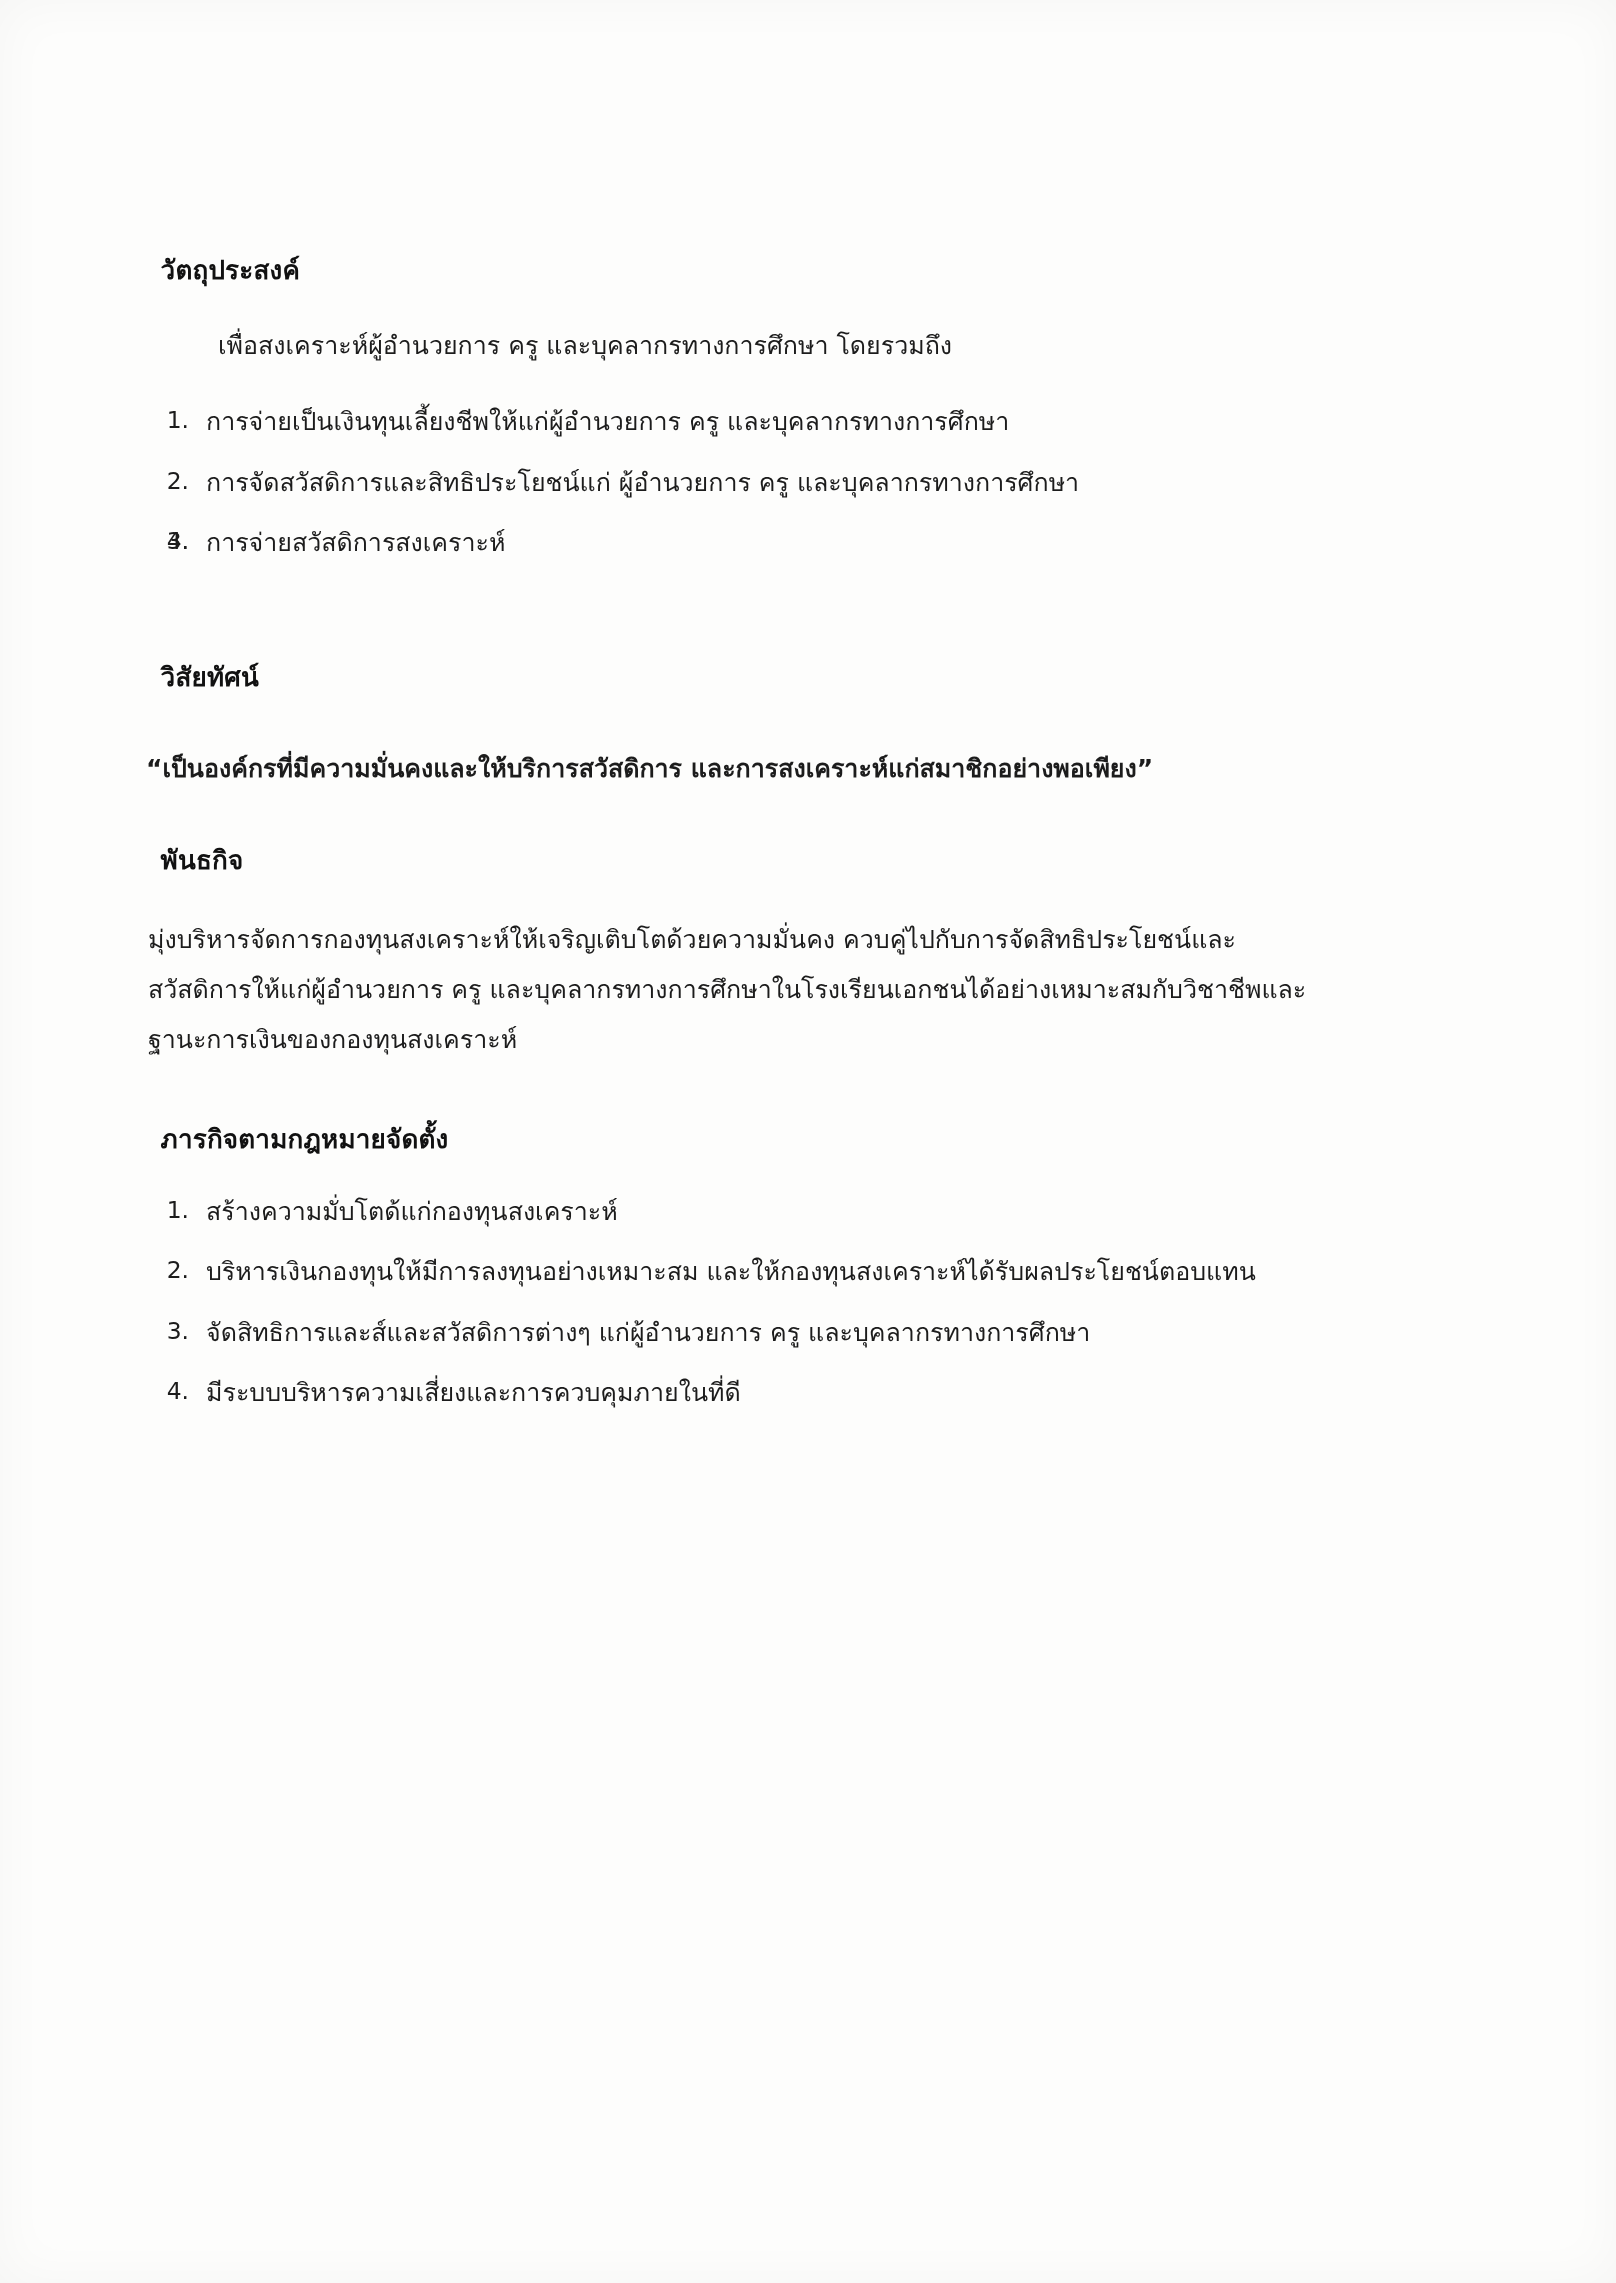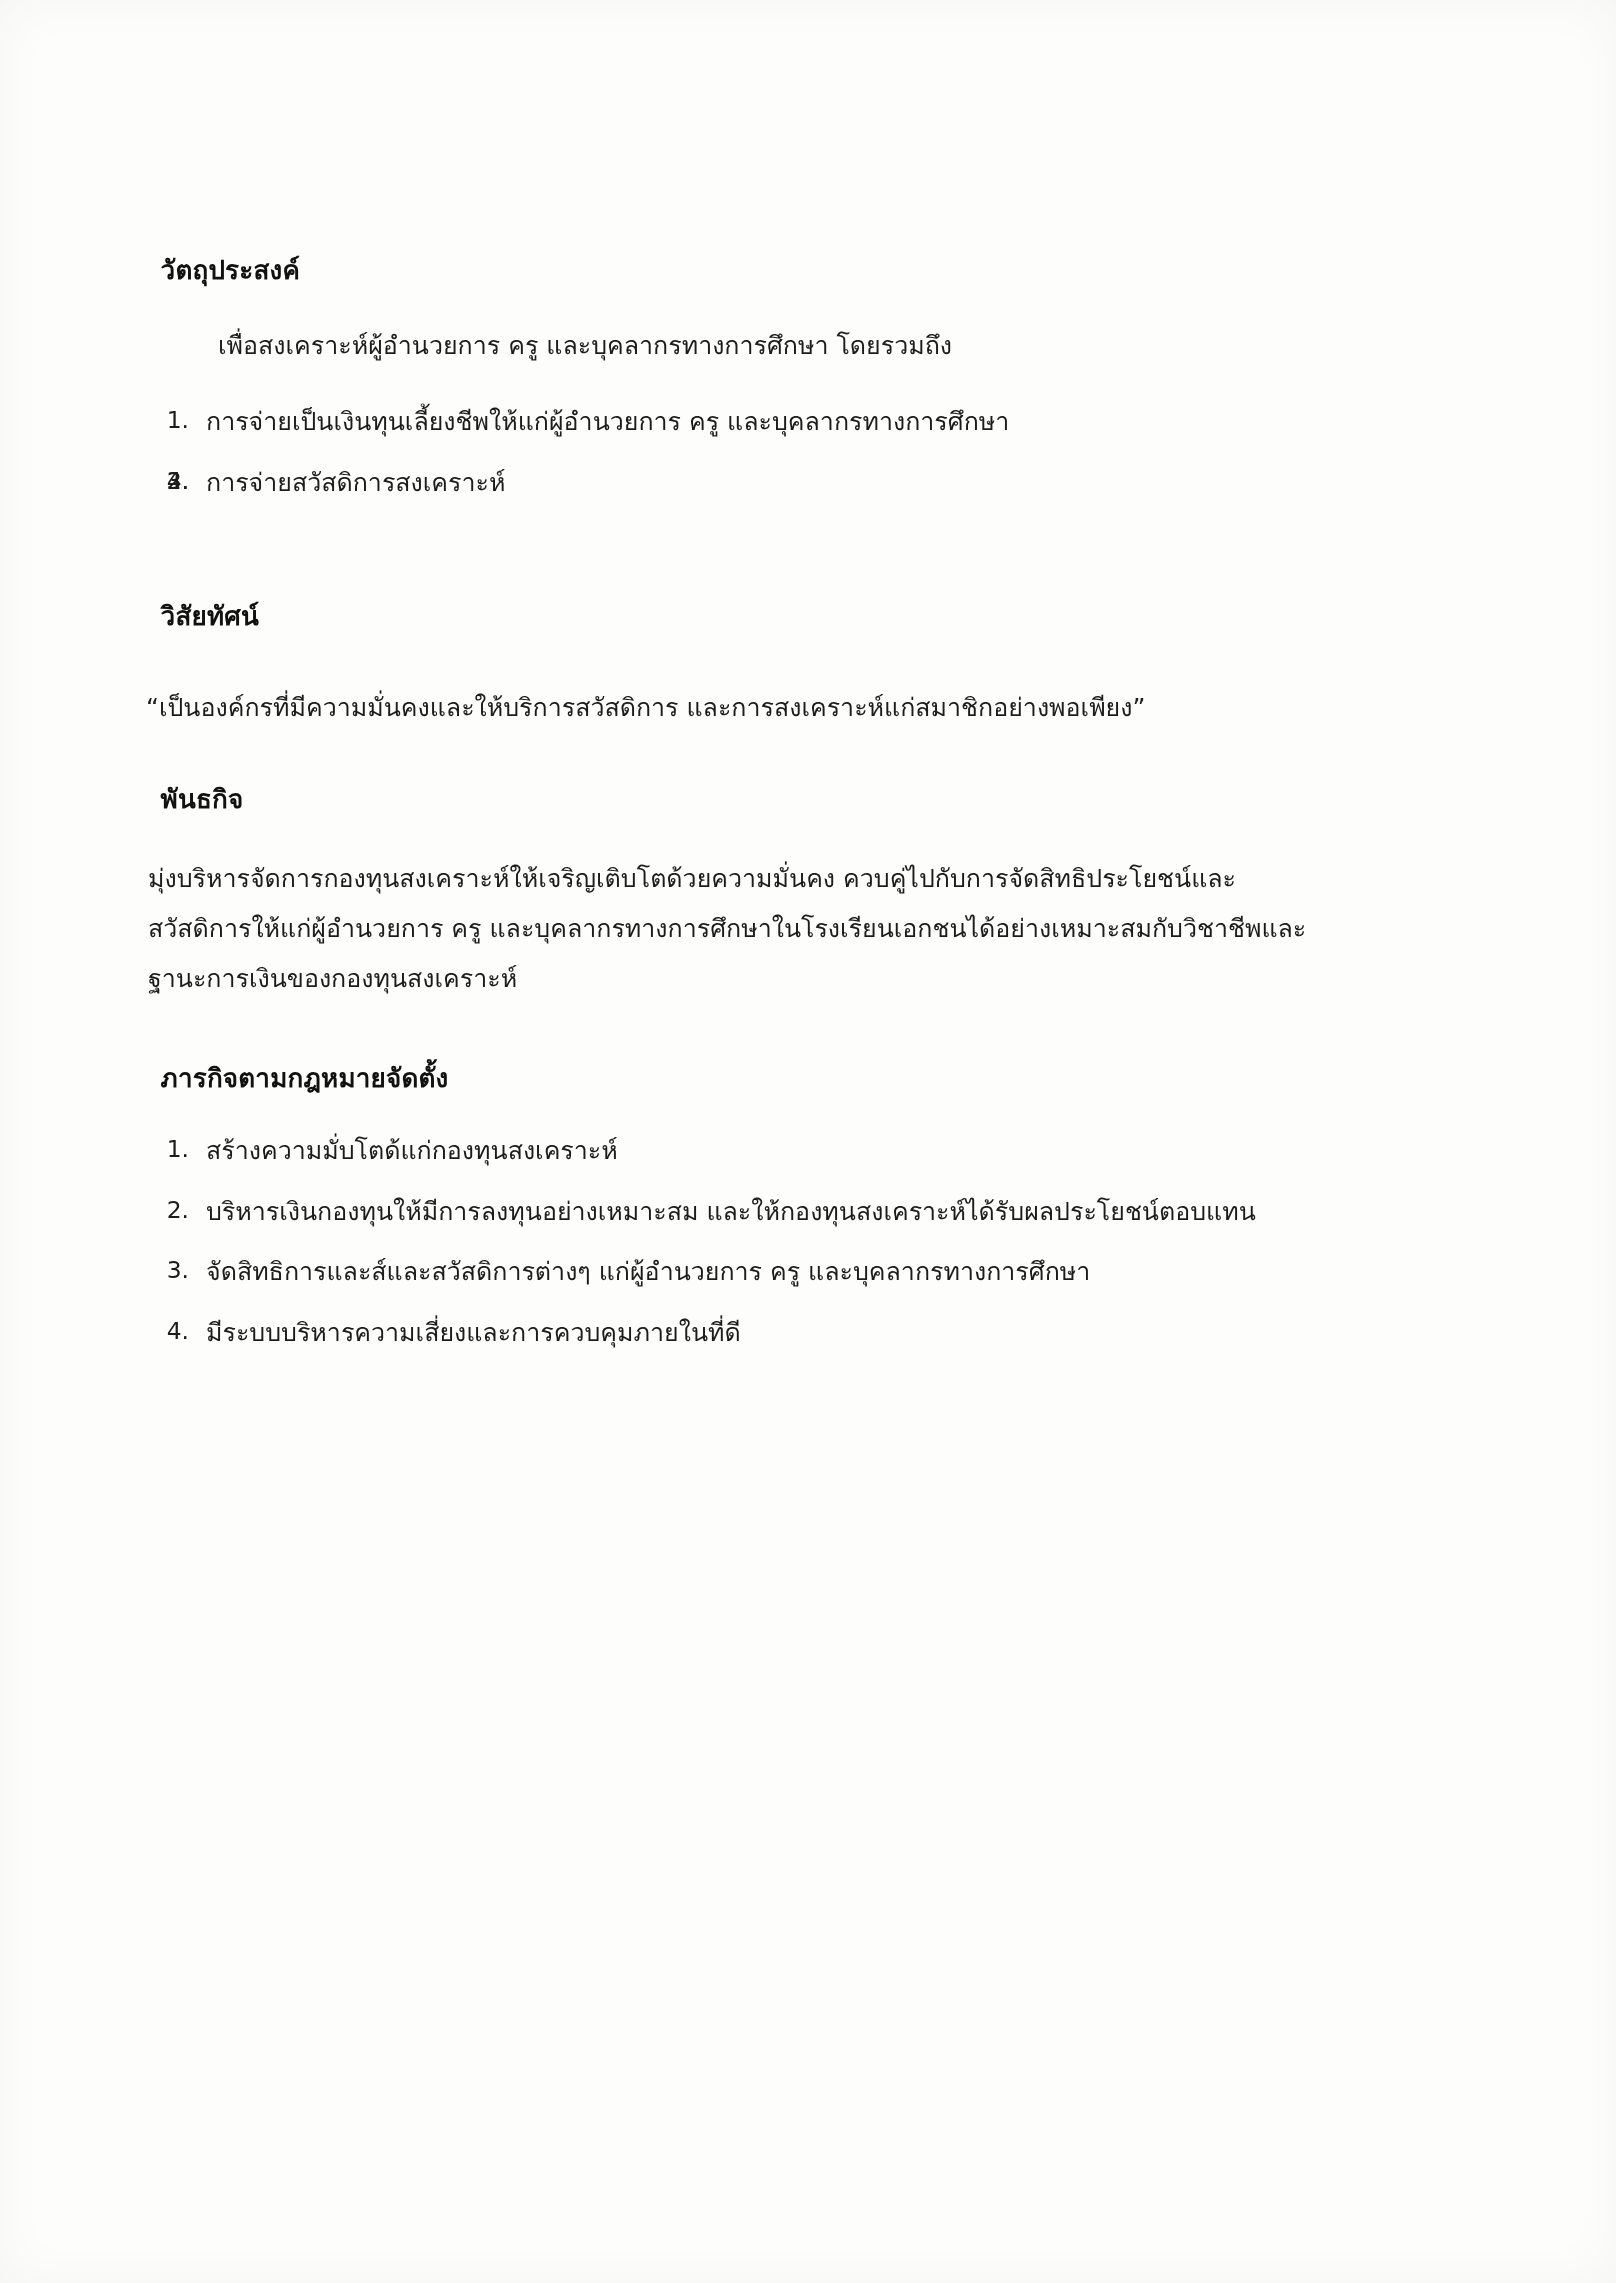--- a/index.html
+++ b/index.html
@@ -48,20 +48,21 @@
     font-size: 25px;
     line-height: 1.85;
     color: #1c1c1c;
     margin: 0;
   }
   .block-indent {
     margin-left: 72px;
   }
   .block-indent-2 {
     margin-left: 101px;
+    font-weight: bold;
   }
   ol.numlist {
     list-style: none;
     margin: 0;
     padding: 0;
   }
   ol.numlist li {
     font-size: 25px;
     line-height: 1.6;
     color: #1c1c1c;
@@ -109,20 +110,21 @@
     <div class="gap-m"></div>
     <p class="para block-indent">เพื่อสงเคราะห์ผู้อำนวยการ ครู และบุคลากรทางการศึกษา โดยรวมถึง</p>
     <div class="gap-m"></div>
     <ol class="numlist block-indent">
       <li>
         <span class="num">1.</span>
         <span>การจ่ายเป็นเงินทุนเลี้ยงชีพให้แก่ผู้อำนวยการ ครู และบุคลากรทางการศึกษา</span>
       </li>
       <li>
         <span class="num">2.</span>
+        <span>การจัดสวัสดิการและสิทธิประโยชน์แก่ ผู้อำนวยการ ครู และบุคลากรทางการศึกษา</span>
       </li>
       <li>
         <span class="num">3.</span>
       </li>
       <li>
         <span class="num">4.</span>
         <span>การจ่ายสวัสดิการสงเคราะห์</span>
       </li>
     </ol>
 

